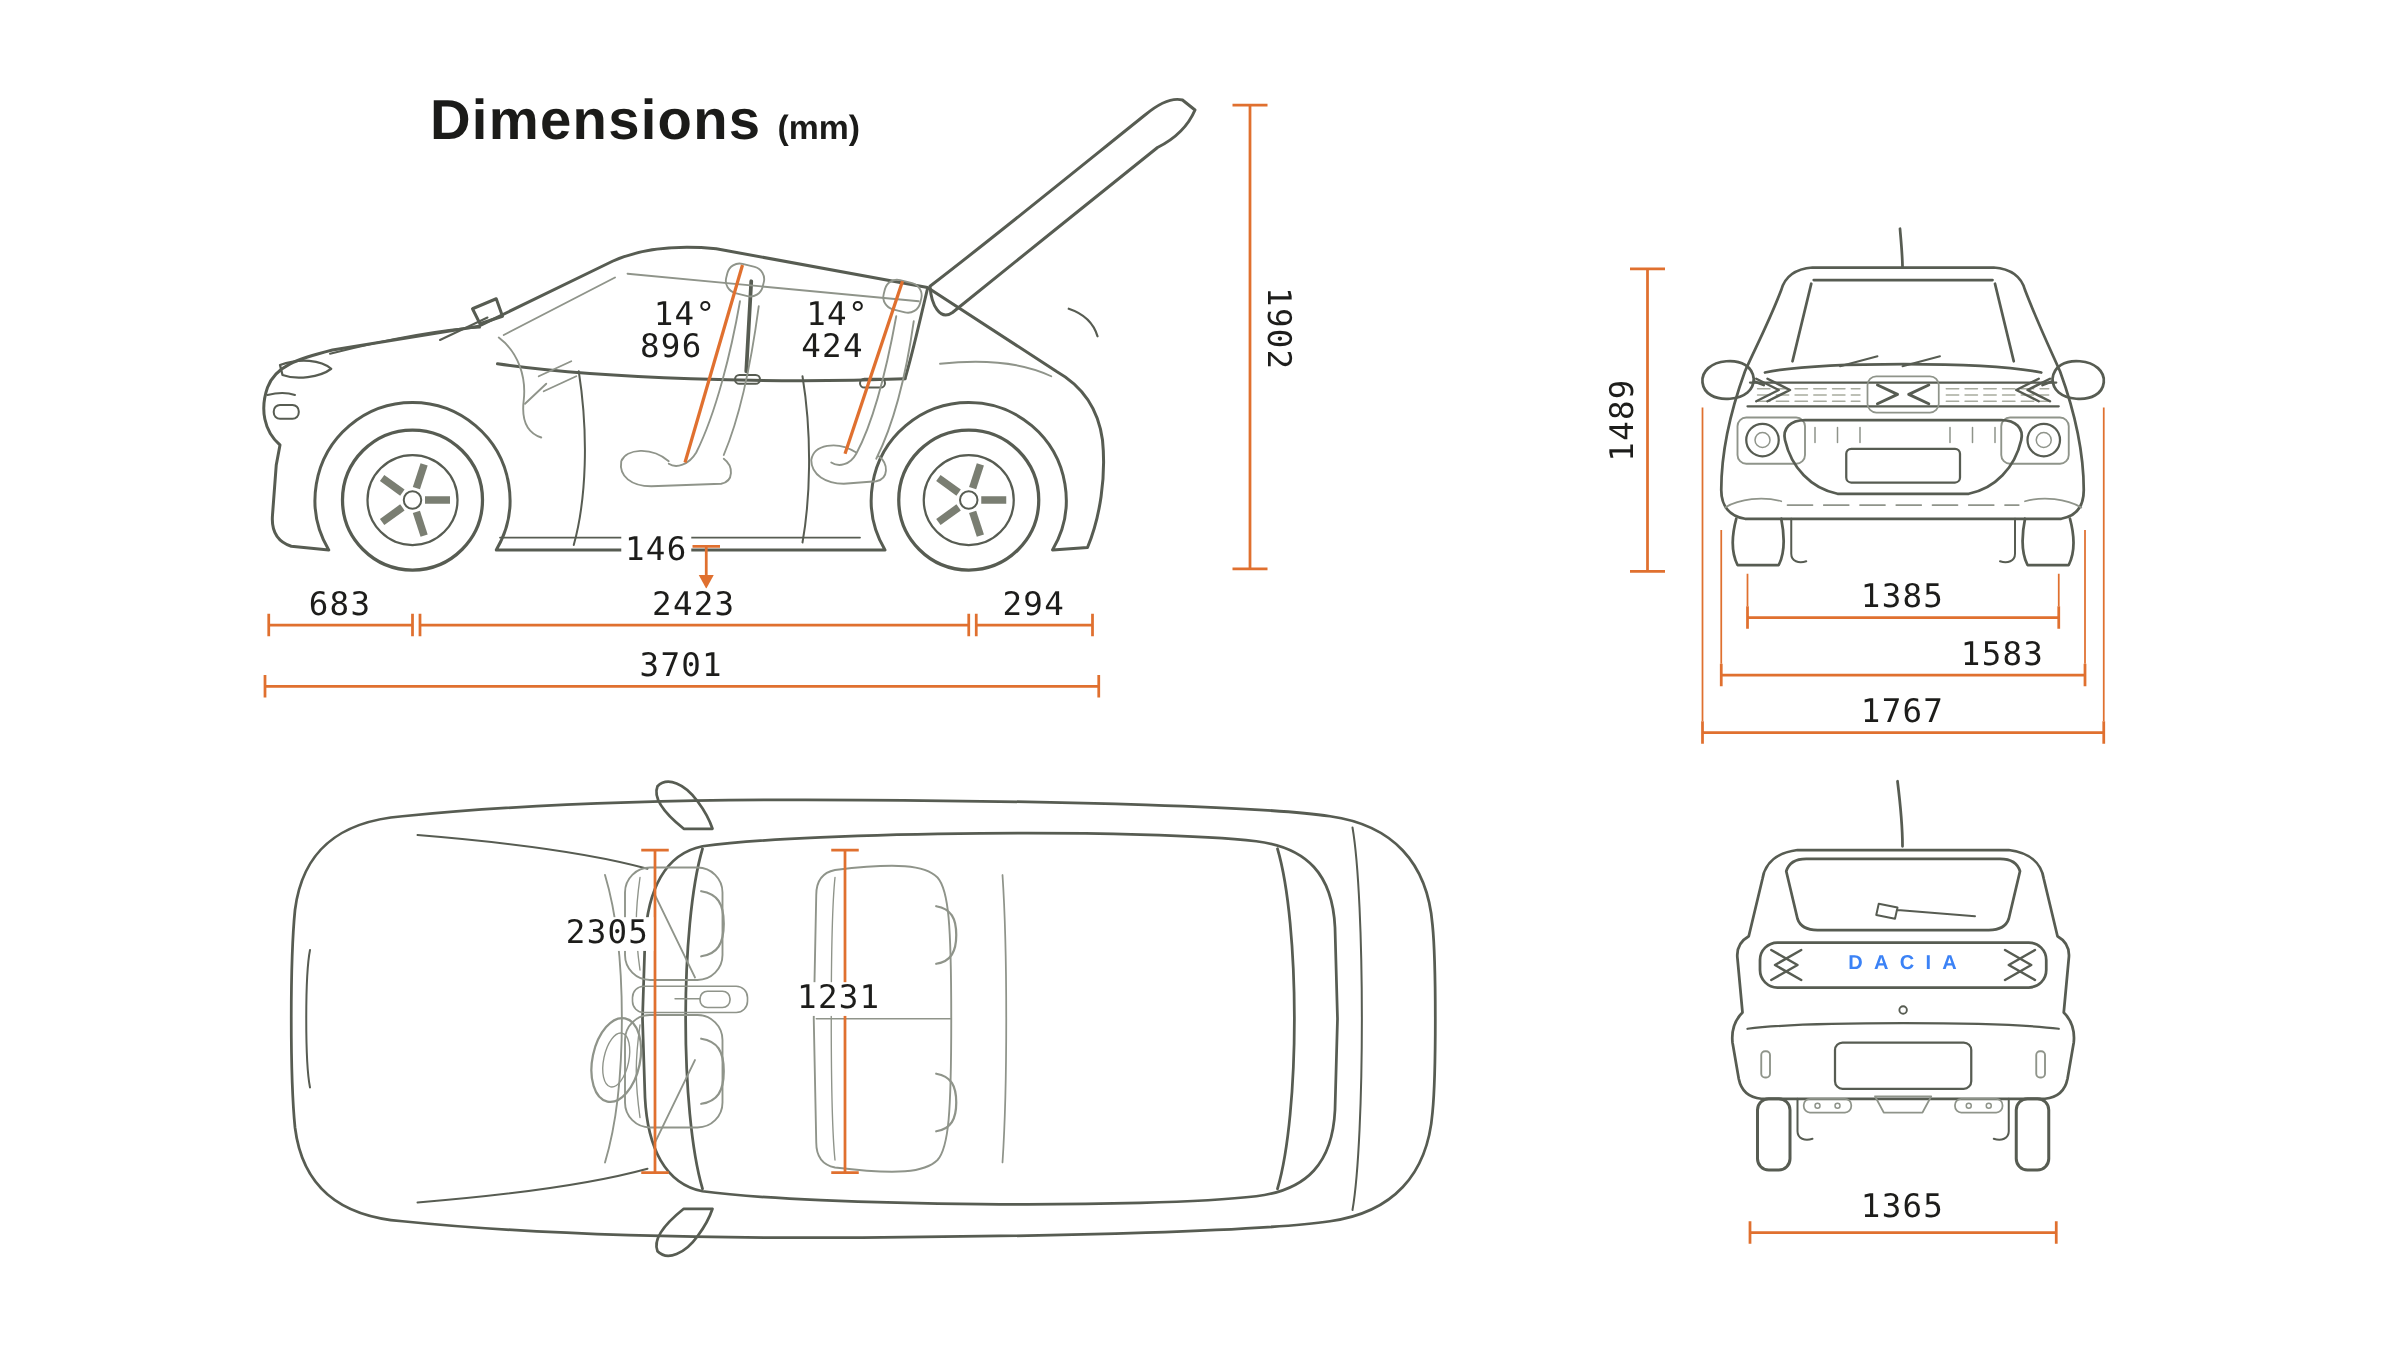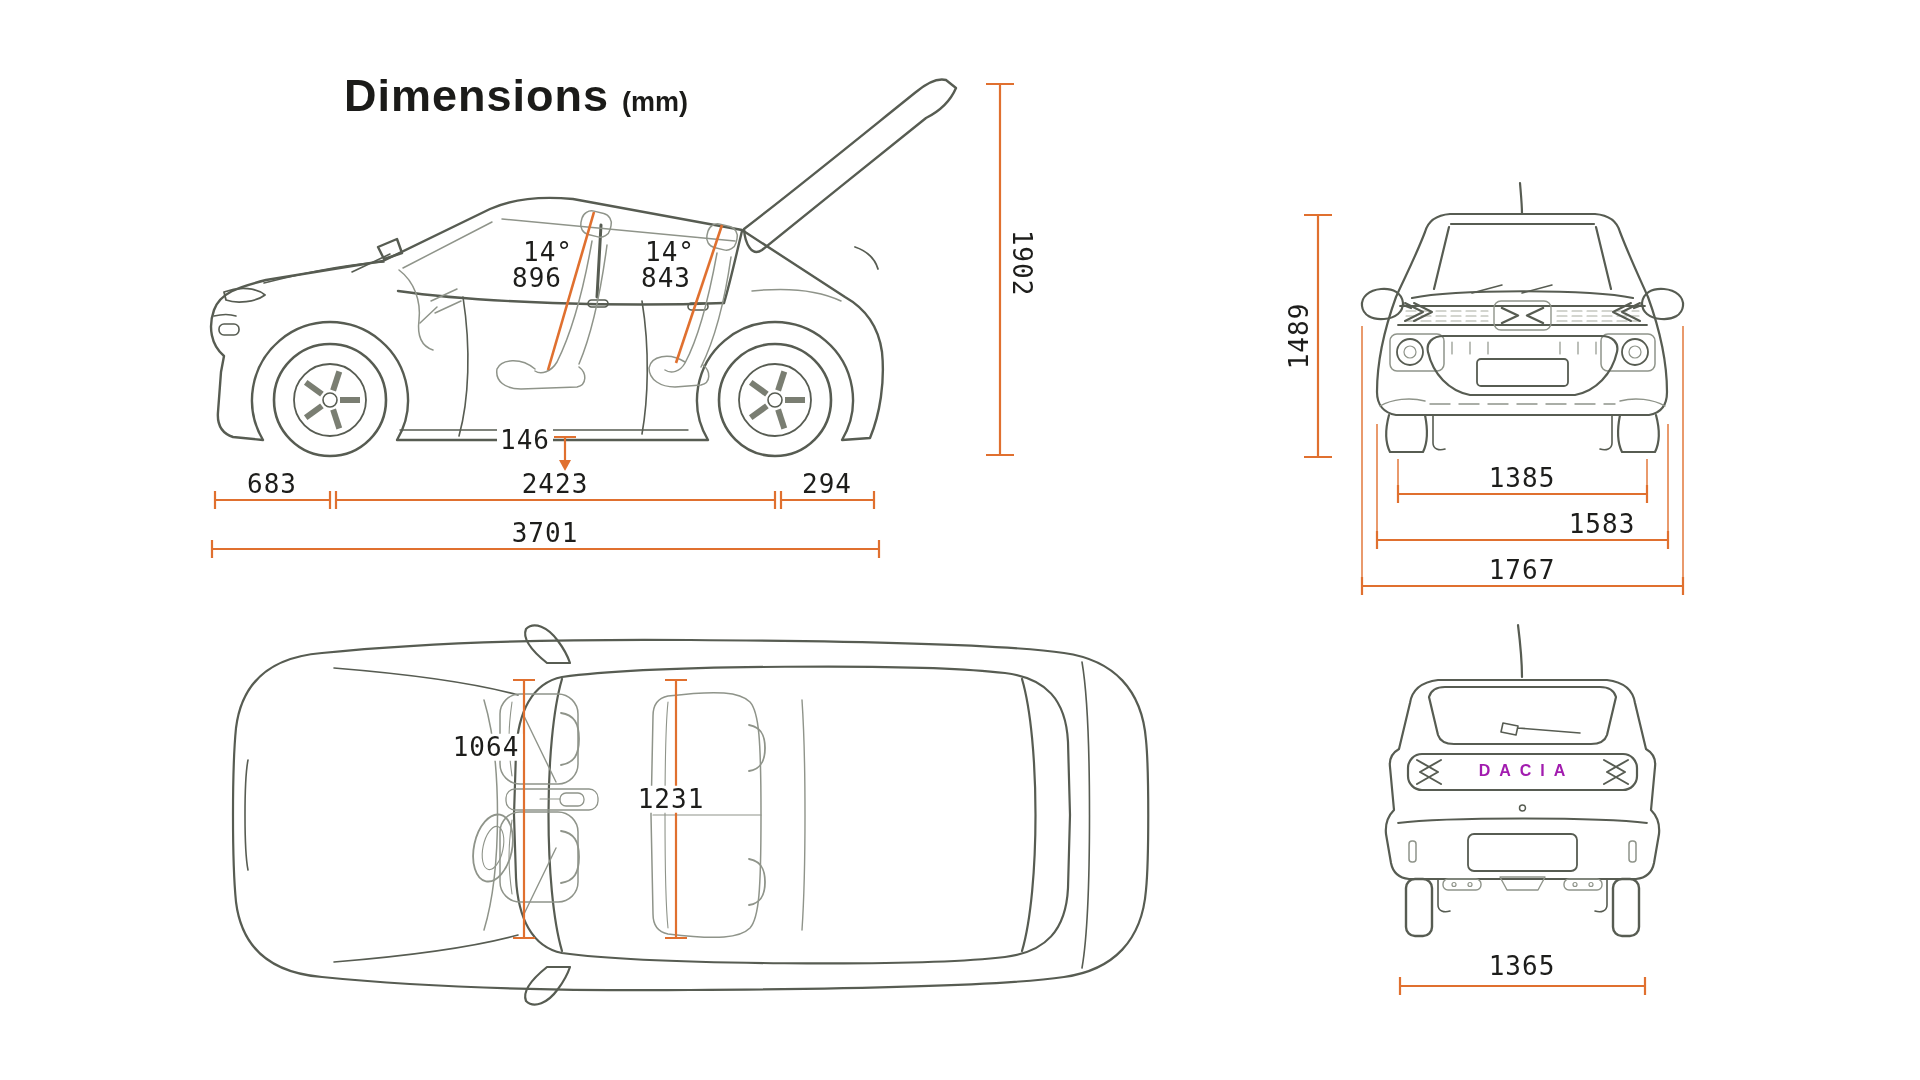--- a/index.html
+++ b/index.html
@@ -13,21 +13,21 @@
     position:absolute;transform:translate(-50%,-50%);
     font-family:"DejaVu Sans Mono","Liberation Mono",monospace;
     font-size:26px;color:#1d1d1b;background:#ffffff;
     padding:0 3px;line-height:1.02;white-space:nowrap;letter-spacing:1px;
   }
   .rot90{transform:translate(-50%,-50%) rotate(90deg);}
   .rot270{transform:translate(-50%,-50%) rotate(-90deg);}
   .brand-label{
     position:absolute;transform:translate(-50%,-50%);
     font-size:16px;font-weight:700;letter-spacing:9px;padding-left:9px;
-    color:#a21caf;background:transparent;white-space:nowrap;
+    color:#3b82f6;background:transparent;white-space:nowrap;
   }
 </style>
 </head>
 <body>
 
 <div class="canvas">
 
   <svg class="blueprint" width="1920" height="1080" viewBox="0 0 1920 1080">
 
     <g stroke="#575C52" stroke-width="2.4" fill="none" stroke-linejoin="round" stroke-linecap="round">
@@ -208,32 +208,32 @@
     </g>
   </svg>
 
   <div class="title">
     <span class="main">Dimensions</span><span class="unit">(mm)</span>
   </div>
 
   <div class="dim-label" style="left:548px;top:252px;">14°</div>
   <div class="dim-label" style="left:537px;top:278px;">896</div>
   <div class="dim-label" style="left:670px;top:252px;">14°</div>
-  <div class="dim-label" style="left:666px;top:278px;">843</div>
+  <div class="dim-label" style="left:666px;top:278px;">424</div>
   <div class="dim-label" style="left:525px;top:440px;">146</div>
   <div class="dim-label" style="left:272px;top:484px;text-align:center;">683</div>
   <div class="dim-label" style="left:555px;top:484px;">2423</div>
   <div class="dim-label" style="left:827px;top:484px;">294</div>
   <div class="dim-label" style="left:545px;top:533px;">3701</div>
   <div class="dim-label rot90" style="left:1022px;top:263px;">1902</div>
 
   <div class="dim-label rot270" style="left:1299px;top:336px;">1489</div>
   <div class="dim-label" style="left:1522px;top:478px;">1385</div>
   <div class="dim-label" style="left:1602px;top:524px;text-align:center;">1583</div>
   <div class="dim-label" style="left:1522px;top:570px;">1767</div>
 
-  <div class="dim-label" style="left:486px;top:747px;">1064</div>
+  <div class="dim-label" style="left:486px;top:747px;">2305</div>
   <div class="dim-label" style="left:632px;top:799px;margin-left:39px;">1231</div>
 
   <div class="brand-label" style="left:1522px;top:771px;">DACIA</div>
   <div class="dim-label" style="left:1522px;top:966px;">1365</div>
 
 </div>
 
 </body></html>

